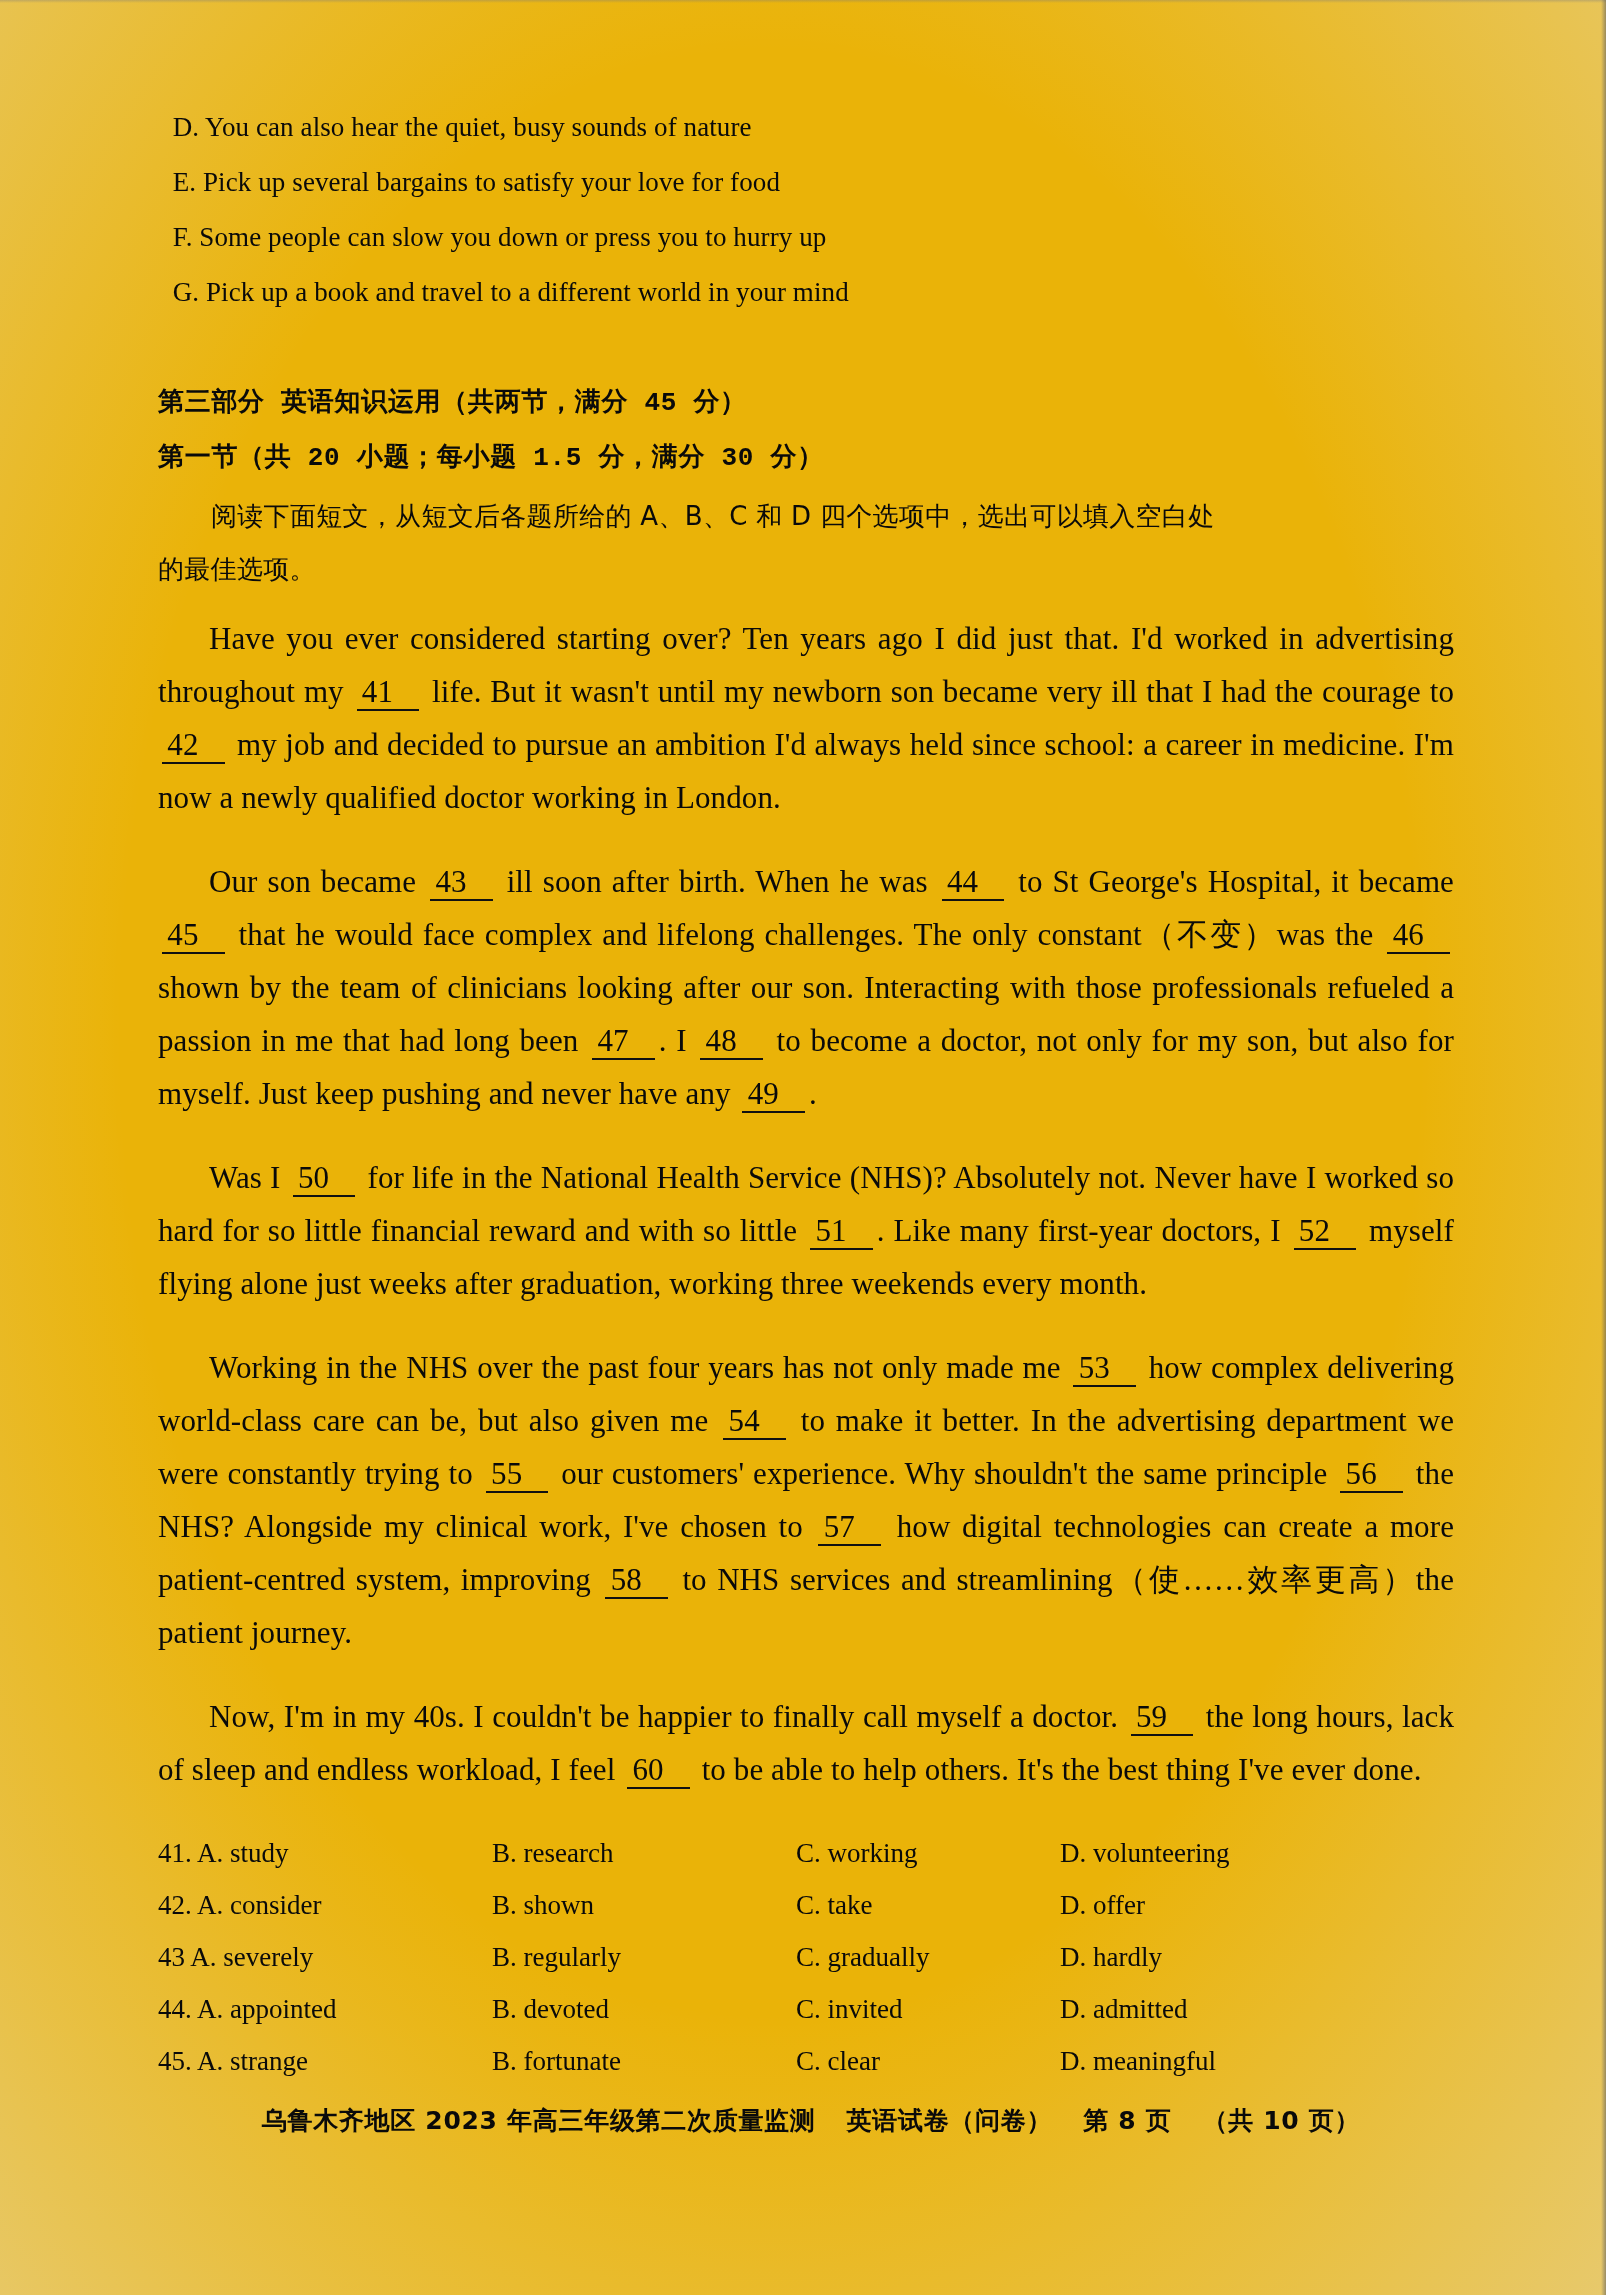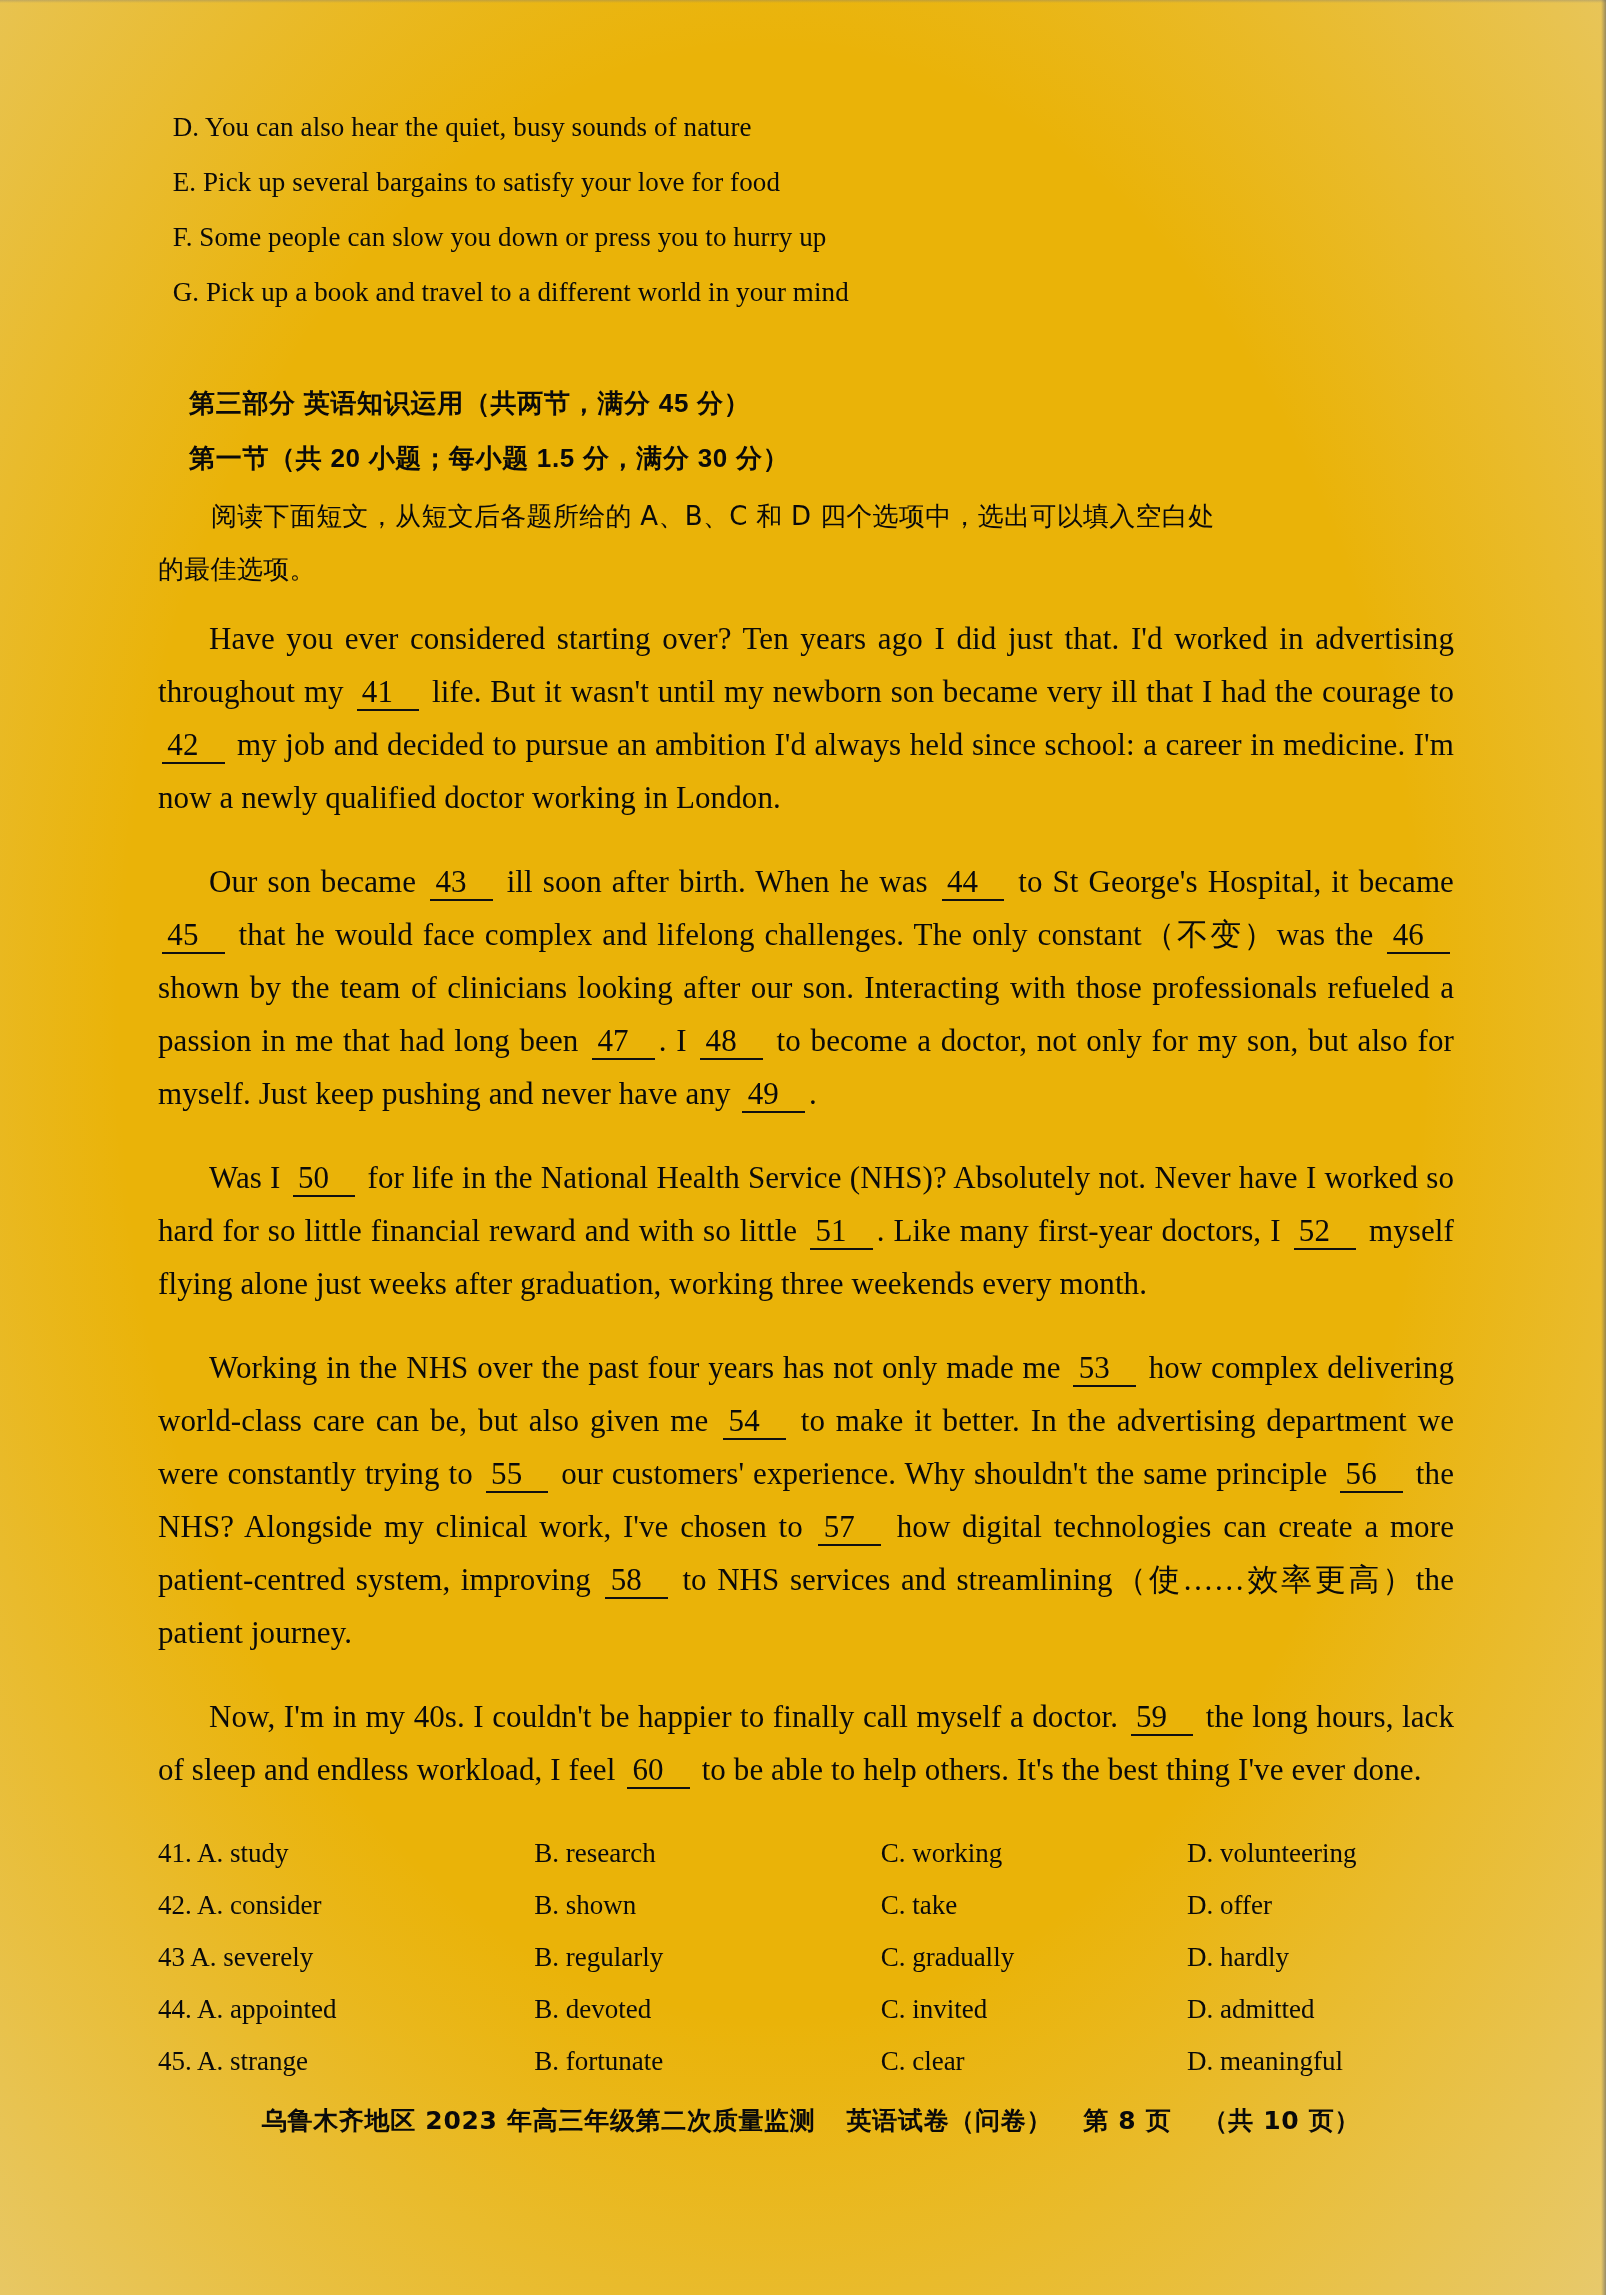--- a/index.html
+++ b/index.html
@@ -59,27 +59,26 @@
   .toplist .optline {
     font-size: 27px;
     line-height: 55px;
     letter-spacing: 0.1px;
     padding-left: 14.7px;
     white-space: nowrap;
   }
 
   
   .cn-head {
-    font-family: Liberation Sans, sans-serif;
+    font-family: Liberation Mono, monospace;
     font-weight: 700;
     font-size: 26px;
     line-height: 52px;
     letter-spacing: 0.7px;
     white-space: nowrap;
-    margin-left: 31px;
   }
   .cn-head.sub {
     margin-top: 2.7px;
   }
   .cn-instr {
     font-family: "DejaVu Sans", "Liberation Sans", sans-serif;
     font-size: 26px;
     line-height: 53px;
     letter-spacing: 0.3px;
     margin-top: 6.7px;
@@ -109,21 +108,20 @@
 
   
   .answers {
     margin-top: 31px;
   }
   .qrow {
     display: flex;
     font-size: 27px;
     line-height: 52px;
     white-space: nowrap;
-    justify-content: space-between;
   }
   .qrow .cA { width: 334px; }
   .qrow .cB { width: 304px; }
   .qrow .cC { width: 264px; }
   .qrow .cD { width: 267px; }
 
   
   .footer {
     position: absolute;
     left: 8px;

